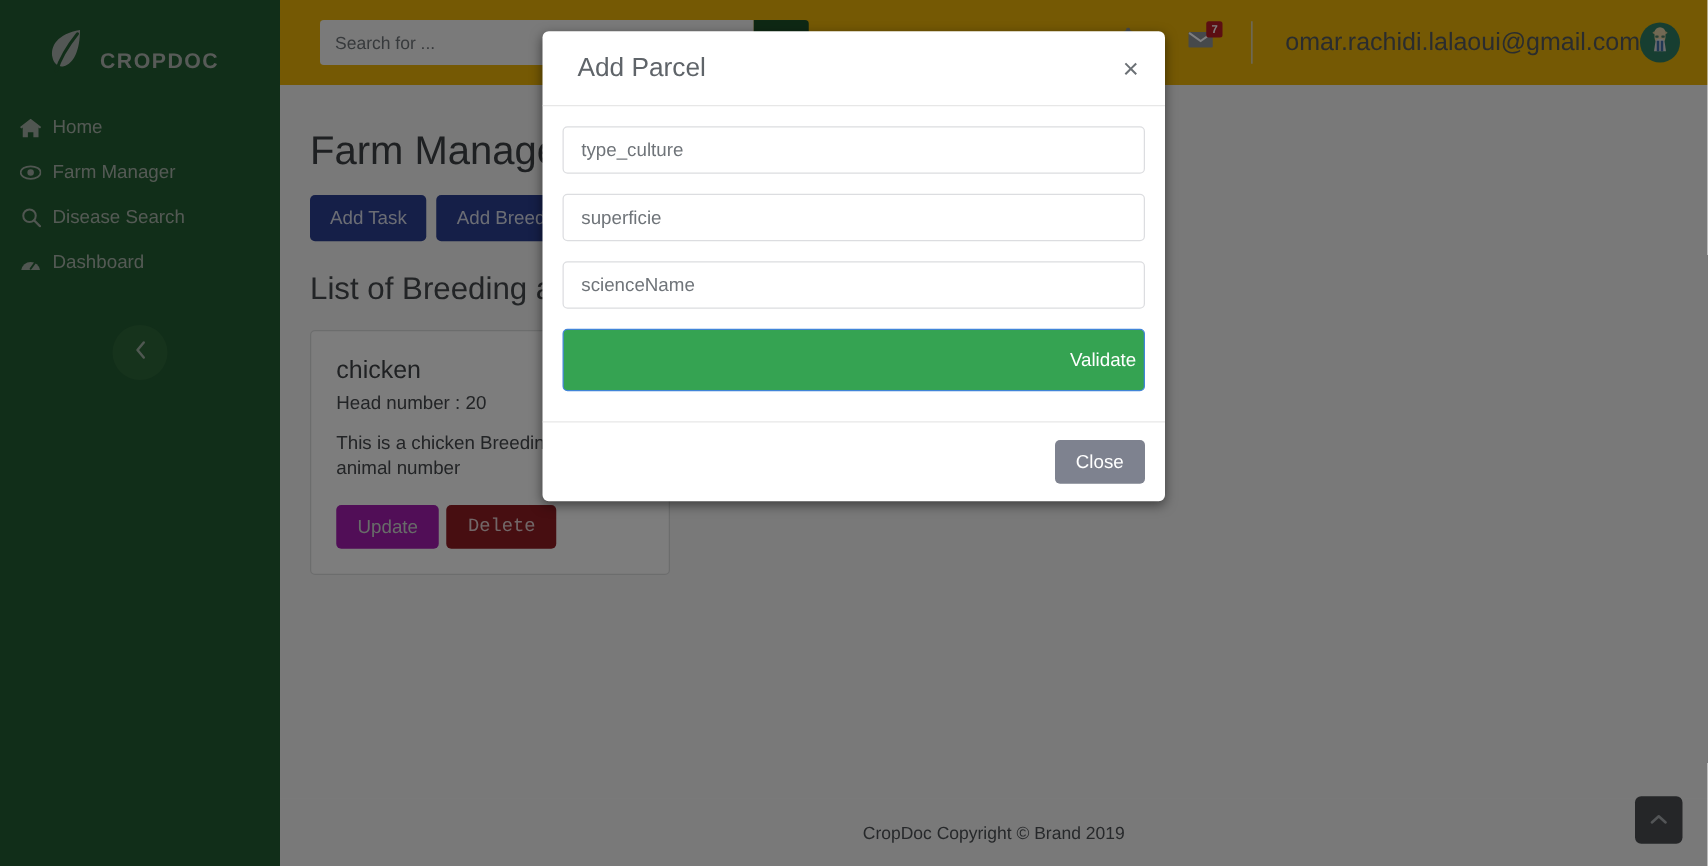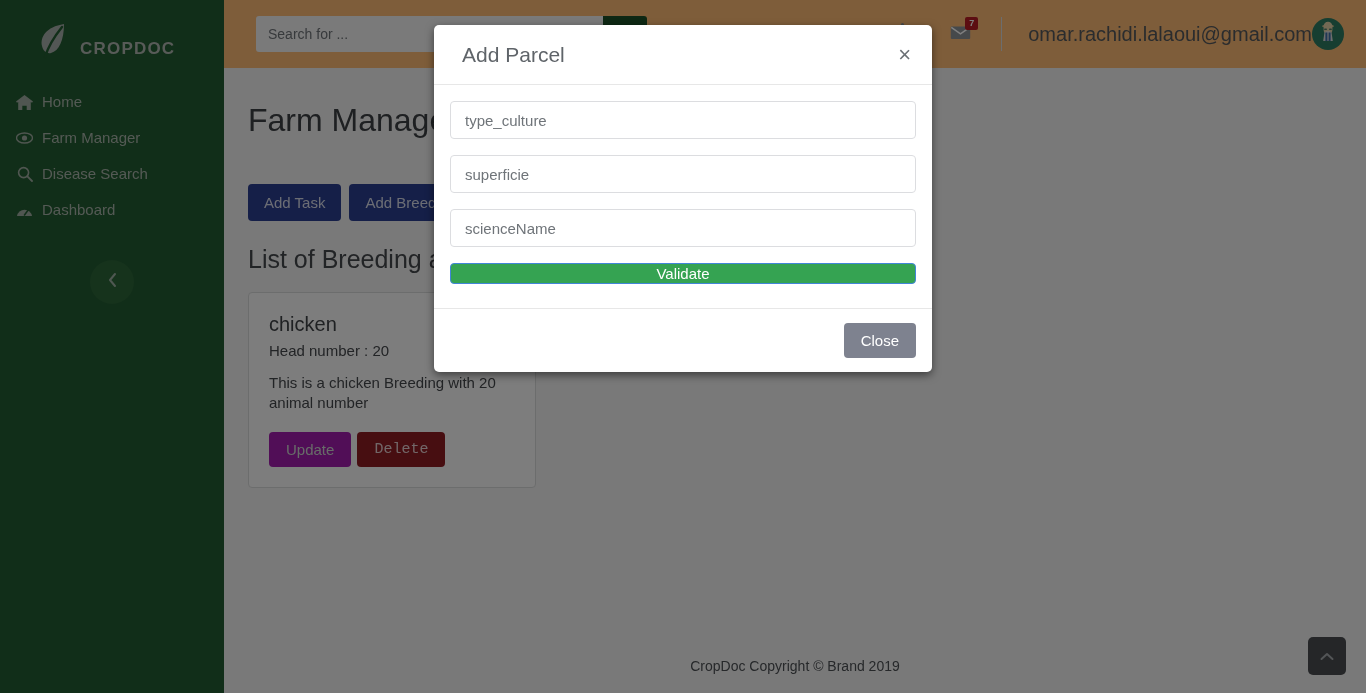--- a/index.html
+++ b/index.html
@@ -71,21 +71,21 @@
     flex: 1 1 auto;
     position: relative;
     background: #ffffff;
     display: flex; flex-direction: column;
     min-width: 0;
   }
 
   
   #topbar {
     height: 68px; flex: 0 0 68px;
-    background: #fdba74;
+    background: #eab308;
     display: flex; align-items: center;
     padding: 0 22px 0 32px;
     gap: 0;
   }
   .search-wrap {
     display: flex; align-items: center;
     height: 36px;
   }
   .search-input {
     width: 347px; height: 36px;
@@ -172,21 +172,20 @@
   .btn-row { display: flex; gap: 8px; margin-bottom: 24px; }
   .btn-primary {
     background: #2b3e91;
     color: #d7dbe9;
     border: none;
     border-radius: 4px;
     font-size: 15px;
     padding: 10px 16px;
     cursor: pointer;
     font-family: "Liberation Sans", sans-serif;
-    margin-top: 28px;
   }
   .section-title {
     font-size: 25px;
     color: #45484c;
     font-weight: normal;
     margin: 0 0 18px 0;
   }
   .cards { display: flex; gap: 18px; flex-wrap: wrap; }
   .card {
     width: 288px;
@@ -296,28 +295,29 @@
     font-size: 15px;
     color: #55595c;
     outline: none;
     margin-bottom: 16px;
     font-family: "Liberation Sans", sans-serif;
     background: #fff;
   }
   .form-input::placeholder { color: #6f7479; }
   .btn-validate {
     width: 100%;
-    height: 21px;
+    height: 50px;
     background: #35a352;
     border: 1px solid #4285d8;
     border-radius: 4px;
     color: #ffffff;
     font-size: 15px;
     cursor: pointer;
     font-family: "Liberation Sans", sans-serif;
+    text-align: right;
   }
   .modal-footer {
     border-top: 1px solid #e7e7e7;
     padding: 14px 16px;
     display: flex; justify-content: flex-end;
   }
   .btn-close {
     background: #7e828f;
     color: #ffffff;
     border: none;

